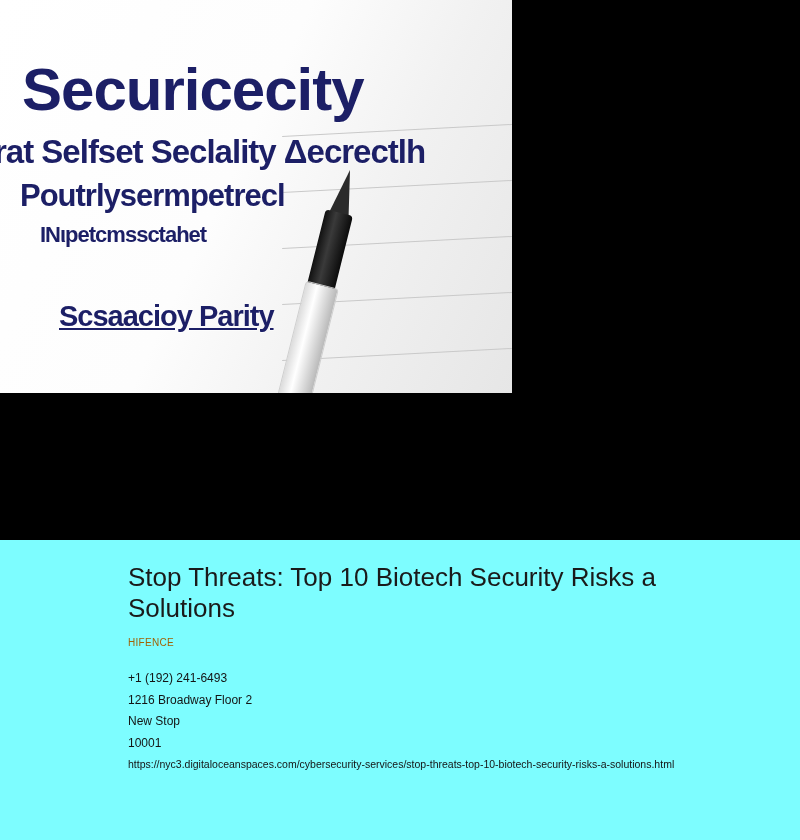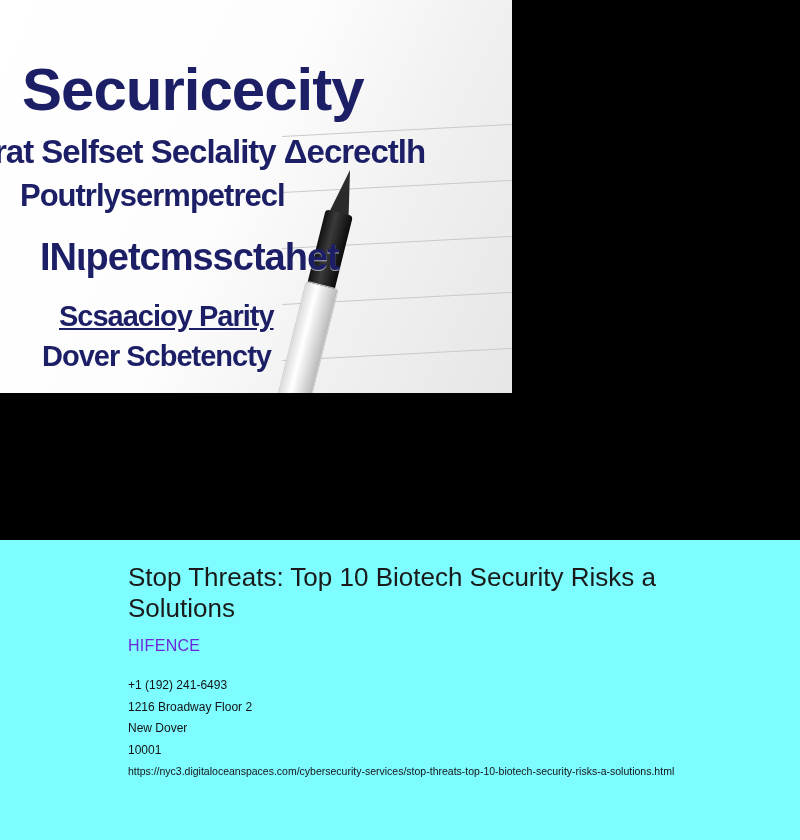--- a/index.html
+++ b/index.html
@@ -101,21 +101,21 @@
     text-shadow: 0 1px 0 rgba(255,255,255,.6);
   }
   .hero-text .l {
     position: absolute;
     white-space: nowrap;
     letter-spacing: -1px;
   }
   .l1 { left: 22px;  top: 55px;  font-size: 60px; }
   .l2 { left: -6px;  top: 133px; font-size: 33px; }
   .l3 { left: 20px;  top: 178px; font-size: 31px; }
-  .l4 { left: 40px;  top: 222px; font-size: 38px; margin-top: 14px; }
+  .l4 { left: 40px;  top: 222px; font-size: 22px; }
   .l5 { left: 222px; top: 262px; font-size: 29px; }
   .l6 { left: 59px;  top: 300px; font-size: 29px; text-decoration: underline; }
   .l7 { left: 42px;  top: 340px; font-size: 29px; }
   .l8 { left: 88px;  top: 378px; font-size: 29px; }
 
   
   .info {
     position: absolute;
     left: 0;
     top: 540px;
@@ -131,22 +131,22 @@
   }
   .doc-title {
     font-size: 26px;
     color: #1a1a1a;
     font-weight: 400;
     line-height: 1.18;
     margin: 0 0 14px 0;
     max-width: 560px;
   }
   .brand {
-    font-size: 16px;
-    color: #6d28d9;
+    font-size: 10px;
+    color: #a16207;
     margin: 12px 0 22px 0;
     letter-spacing: .3px;
   }
   .contact p {
     margin: 0 0 4px 0;
     font-size: 12px;
     color: #141414;
     line-height: 1.45;
   }
   .url {
@@ -179,31 +179,30 @@
       <div class="barrel"></div>
       <div class="band"></div>
     </div>
 
     <div class="hero-text">
       <div class="l l1">Securicecity</div>
       <div class="l l2">rat Selfset Seclality Δecrectlh</div>
       <div class="l l3">Poutrlysermpetrecl</div>
       <div class="l l4">INιpetcmssctahet</div>
       <div class="l l6">Scsaacioy Parity</div>
-      <div class="l l7">Dover Scbetencty</div>
     </div>
   </div>
 
   <div class="info">
     <div class="info-inner">
       <h1 class="doc-title">Stop Threats: Top 10 Biotech Security Risks a Solutions</h1>
       <div class="brand">HIFENCE</div>
       <div class="contact">
         <p>+1 (192) 241-6493</p>
         <p>1216 Broadway Floor 2</p>
-        <p>New Dover</p>
+        <p>New Stop</p>
         <p>10001</p>
       </div>
       <div class="url">https://nyc3.digitaloceanspaces.com/cybersecurity-services/stop-threats-top-10-biotech-security-risks-a-solutions.html</div>
     </div>
   </div>
 
 </div>
 
 </body></html>

